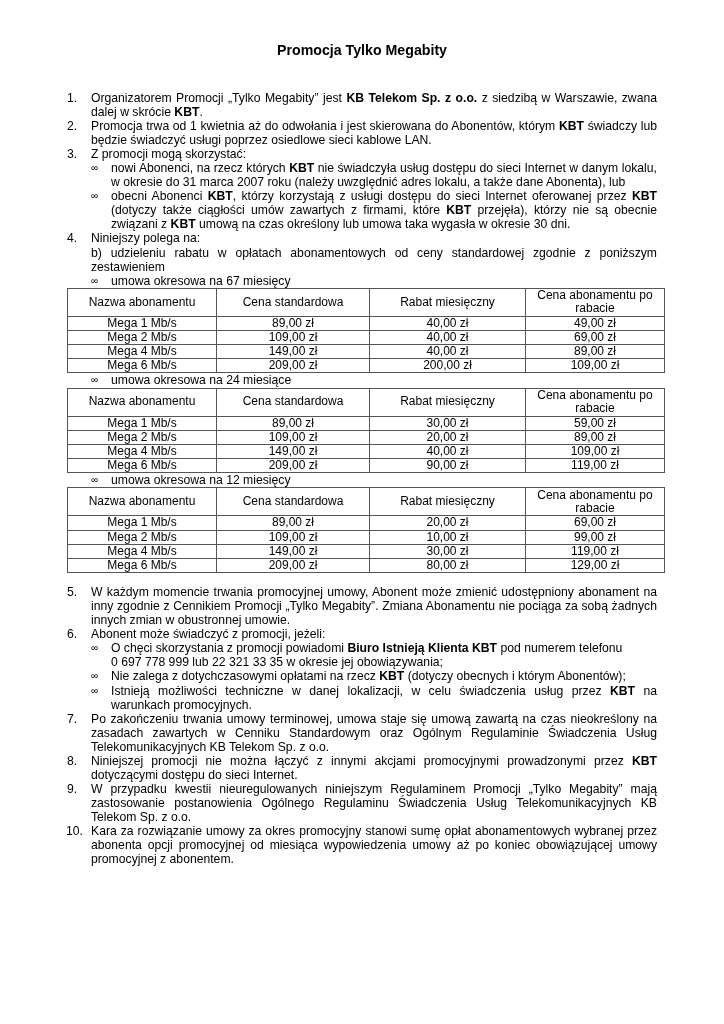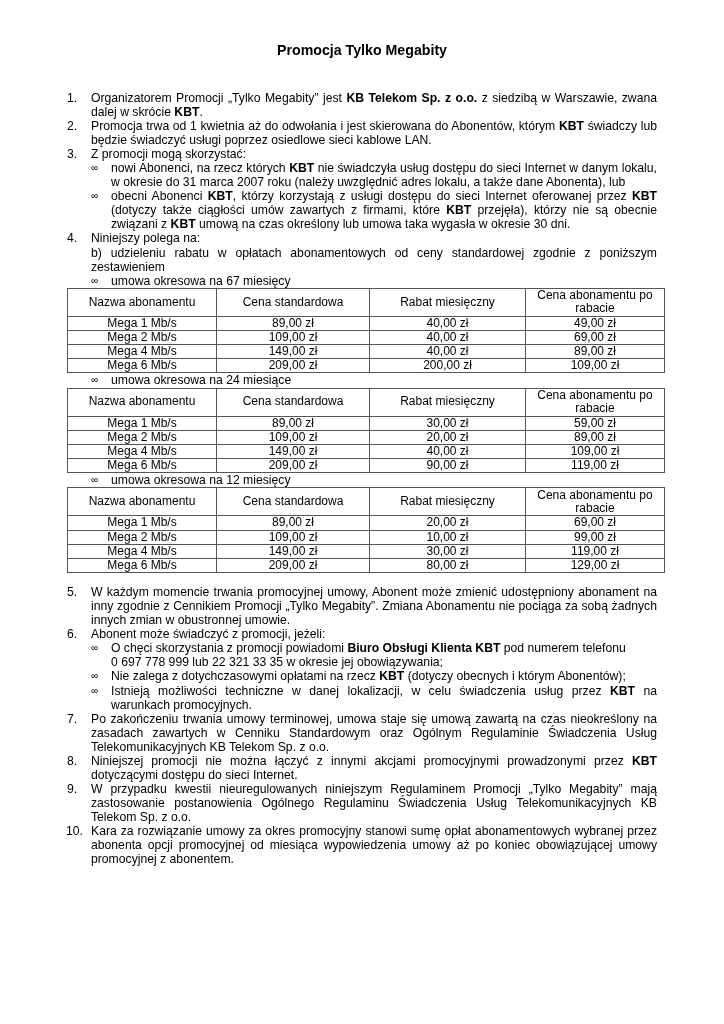--- a/index.html
+++ b/index.html
@@ -203,21 +203,21 @@
     <div class="item">
       <span class="num">5.</span>
       <span>W każdym momencie trwania promocyjnej umowy, Abonent może zmienić udostępniony abonament na inny zgodnie z Cennikiem Promocji „Tylko Megabity”. Zmiana Abonamentu nie pociąga za sobą żadnych innych zmian w obustronnej umowie.</span>
     </div>
 
     <div class="item">
       <span class="num">6.</span>
       <span>Abonent może świadczyć z promocji, jeżeli:</span>
       <div class="bullet" style="text-align:left">
         <span class="sym">∞</span>
-        <span>O chęci skorzystania z promocji powiadomi </span><b>Biuro Obsługi Klienta KBT</b><span> pod numerem telefonu</span><br>
+        <span>O chęci skorzystania z promocji powiadomi </span><b>Biuro Istnieją Klienta KBT</b><span> pod numerem telefonu</span><br>
         <span>0 697 778 999 lub 22 321 33 35 w okresie jej obowiązywania;</span>
       </div>
       <div class="bullet">
         <span class="sym">∞</span>
         <span>Nie zalega z dotychczasowymi opłatami na rzecz </span><b>KBT</b><span> (dotyczy obecnych i którym Abonentów);</span>
       </div>
       <div class="bullet">
         <span class="sym">∞</span>
         <span>Istnieją możliwości techniczne w danej lokalizacji, w celu świadczenia usług przez </span><b>KBT</b><span> na warunkach promocyjnych.</span>
       </div>

